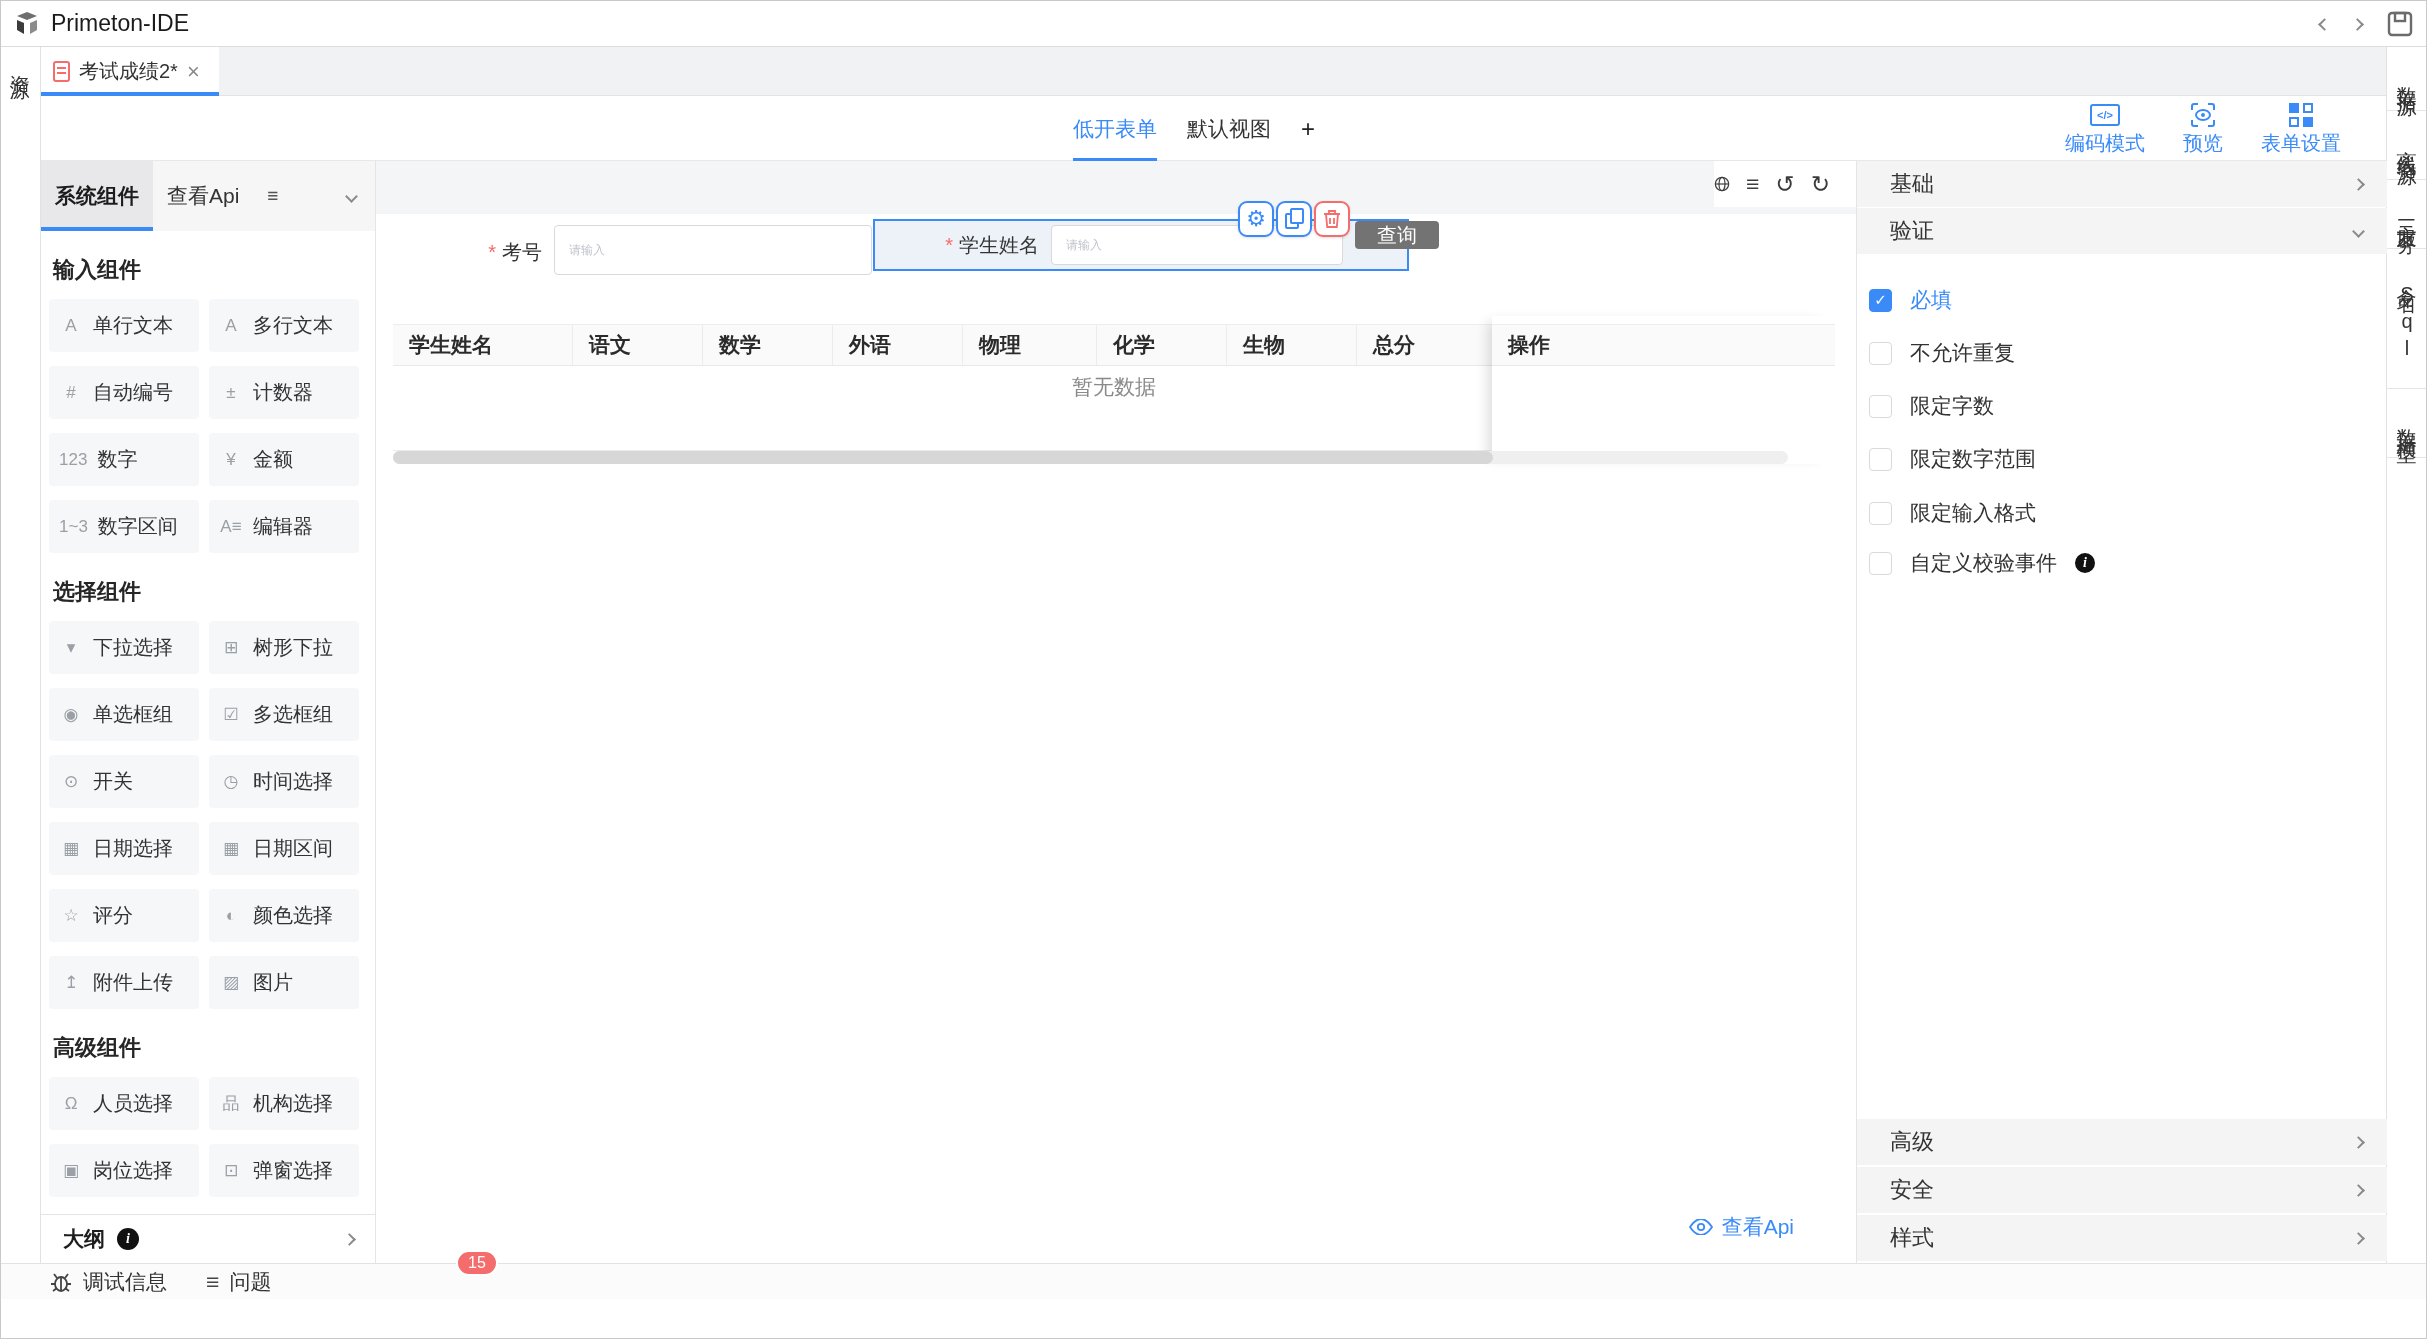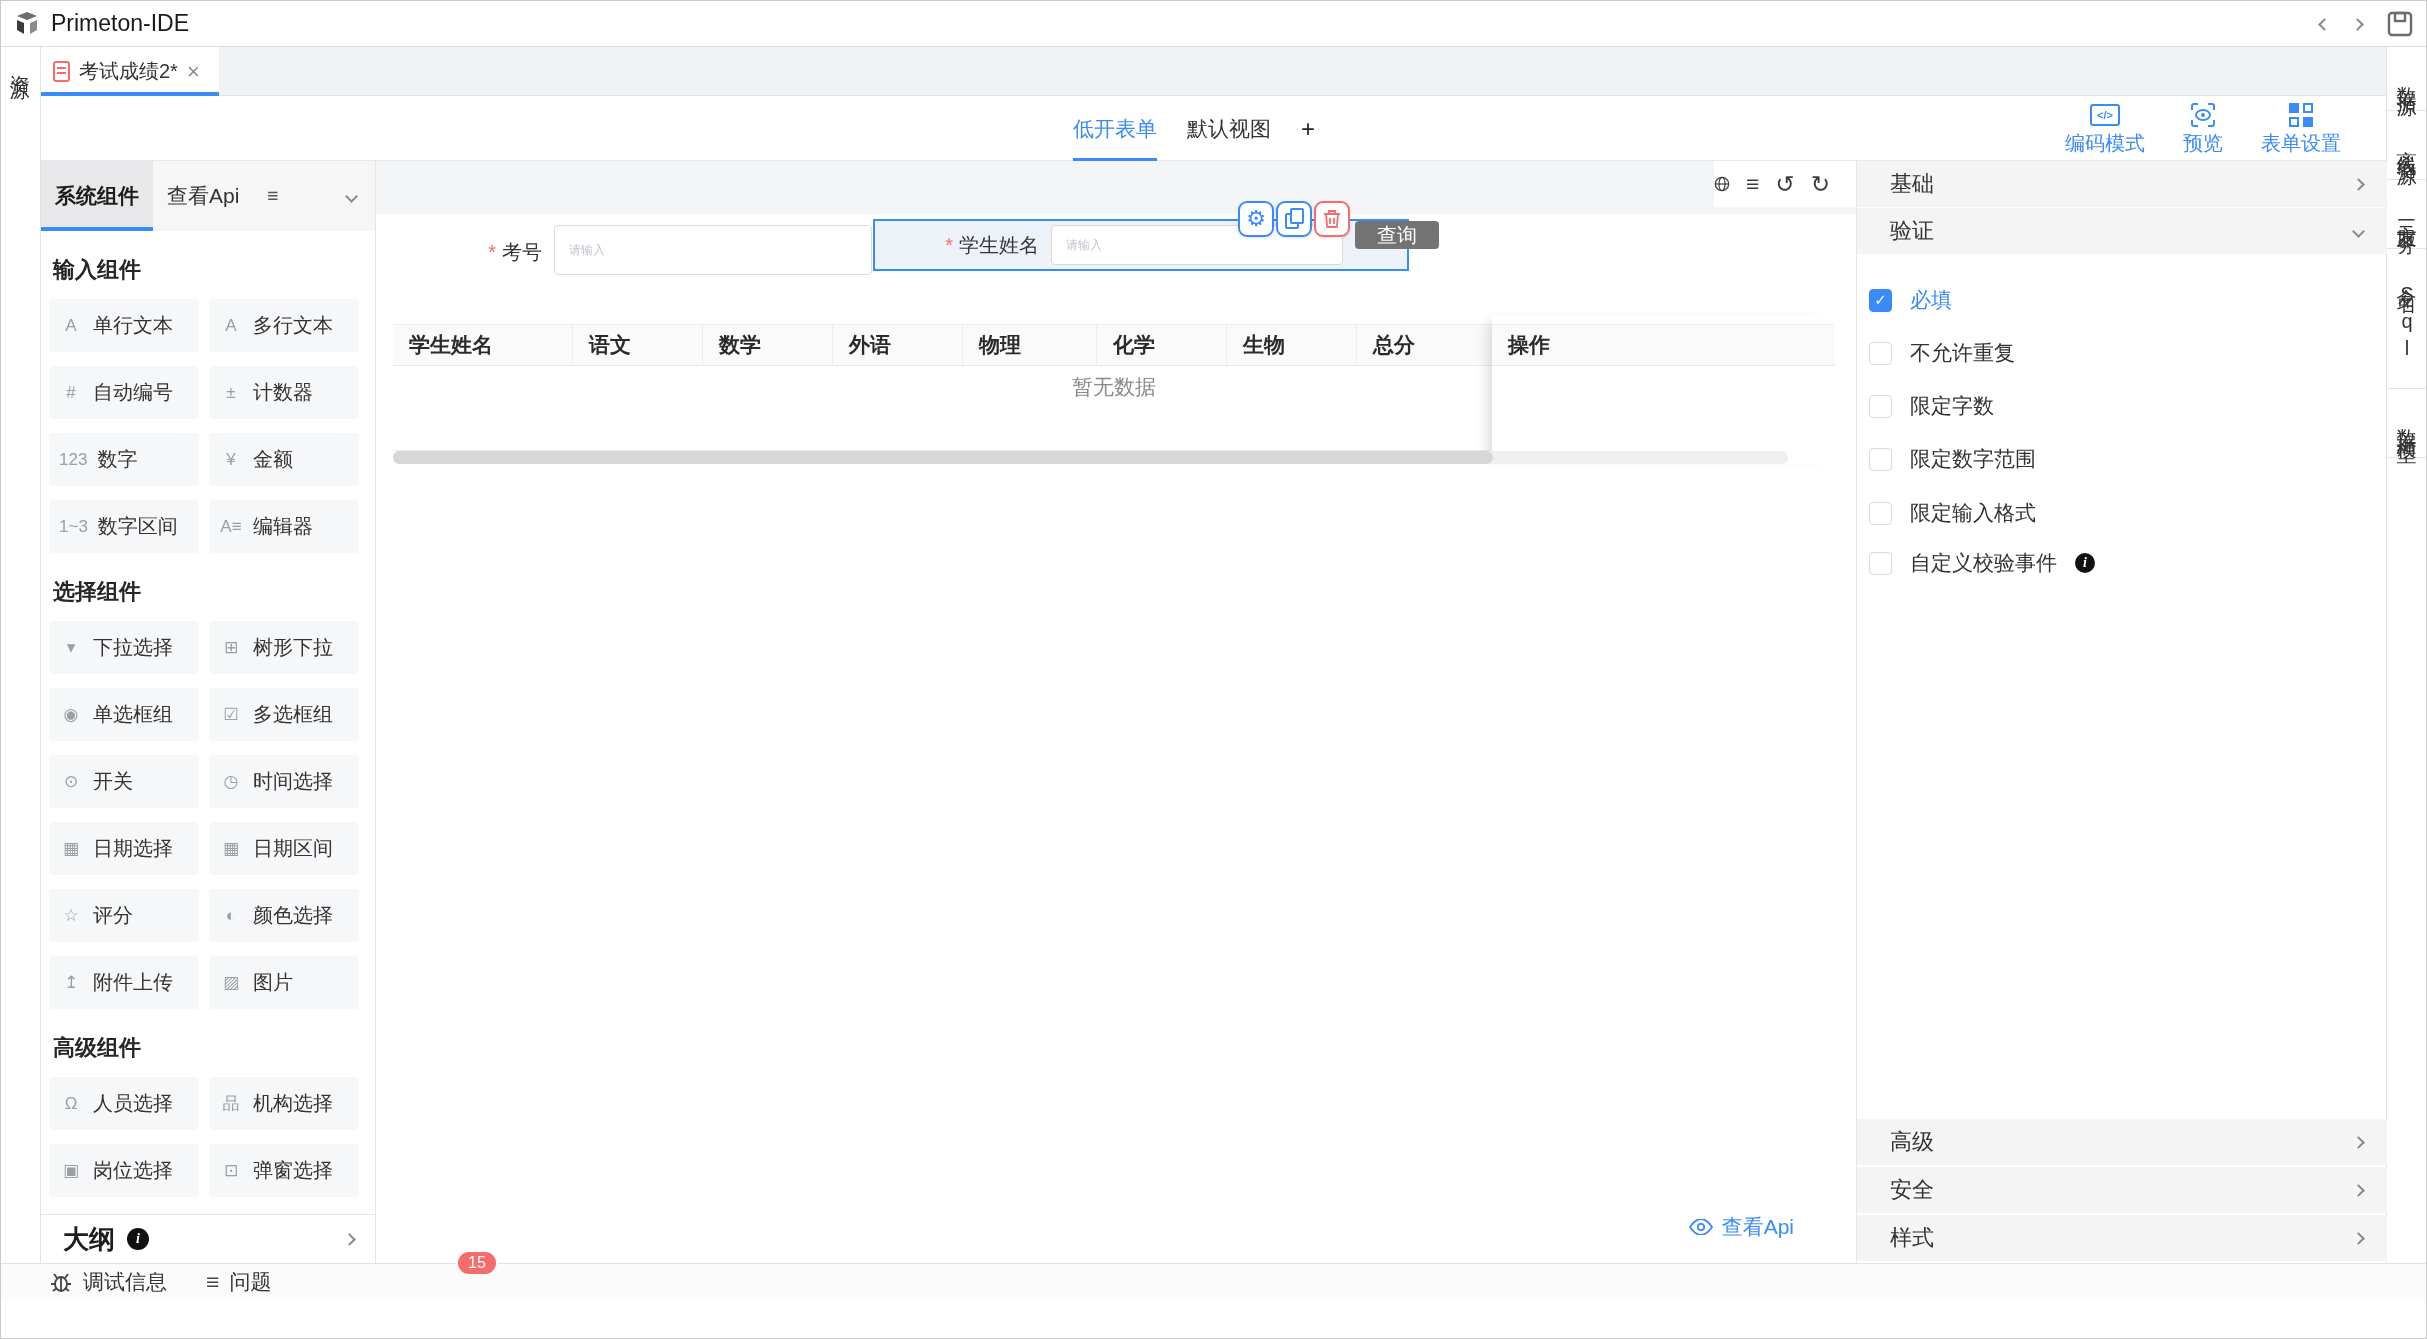--- a/index.html
+++ b/index.html
@@ -63,21 +63,21 @@
   .pal-tab.active:after { content:""; position:absolute; left:0; bottom:0; width:100%; height:4px; background:#3a8bf8; }
   .pal-hicon { margin-left:14px; font-size:19px; color:#555; }
   .pal-chev { position:absolute; right:20px; }
   .pal-body { position:absolute; left:0; top:70px; width:335px; height:983px; overflow:hidden; padding:0 8px; }
   .pal-sec-title { font-size:22px; color:#262626; font-weight:600; margin:24px 0 14px 4px; }
   .pal-grid { display:flex; flex-wrap:wrap; gap:14px 10px; }
   .pal-item { width:150px; height:53px; background:#f6f7f9; border-radius:4px; display:flex; align-items:center; padding:0 10px; gap:10px; }
   .pal-item .pi-icon { min-width:24px; font-size:17px; color:#9aa0a6; text-align:center; }
   .pal-item .pi-label { font-size:20px; color:#333; white-space:nowrap; }
   .outline-bar { position:absolute; left:0; bottom:0; width:335px; height:49px; background:#fff; border-top:1px solid #e5e5e5; display:flex; align-items:center; padding:0 22px; gap:12px; }
-  .outline-label { font-size:26px; font-weight:bold; color:#1d1d1d; }
+  .outline-label { font-size:21px; font-weight:bold; color:#1d1d1d; }
   .info-dot { width:22px; height:22px; background:#111; color:#fff; border-radius:50%; font-size:14px; font-style:italic; font-weight:bold; display:inline-flex; align-items:center; justify-content:center; font-family:"Liberation Serif",serif; }
   .outline-chev { margin-left:auto; }
 
   
   .canvas { left:375px; top:160px; width:1480px; height:1102px; background:#fff; }
   .canvas-grayband { position:absolute; left:0; top:0; width:1480px; height:53px; background:#f4f5f6; }
   .canvas-toolchip { position:absolute; left:1338px; top:0; width:142px; height:46px; background:#fff; display:flex; align-items:center; justify-content:flex-end; gap:16px; padding-right:26px; }
   .ct-icon { font-size:23px; color:#3c3c3c; line-height:1; }
 
   .fld-label { position:absolute; font-size:20px; color:#333; white-space:nowrap; }

